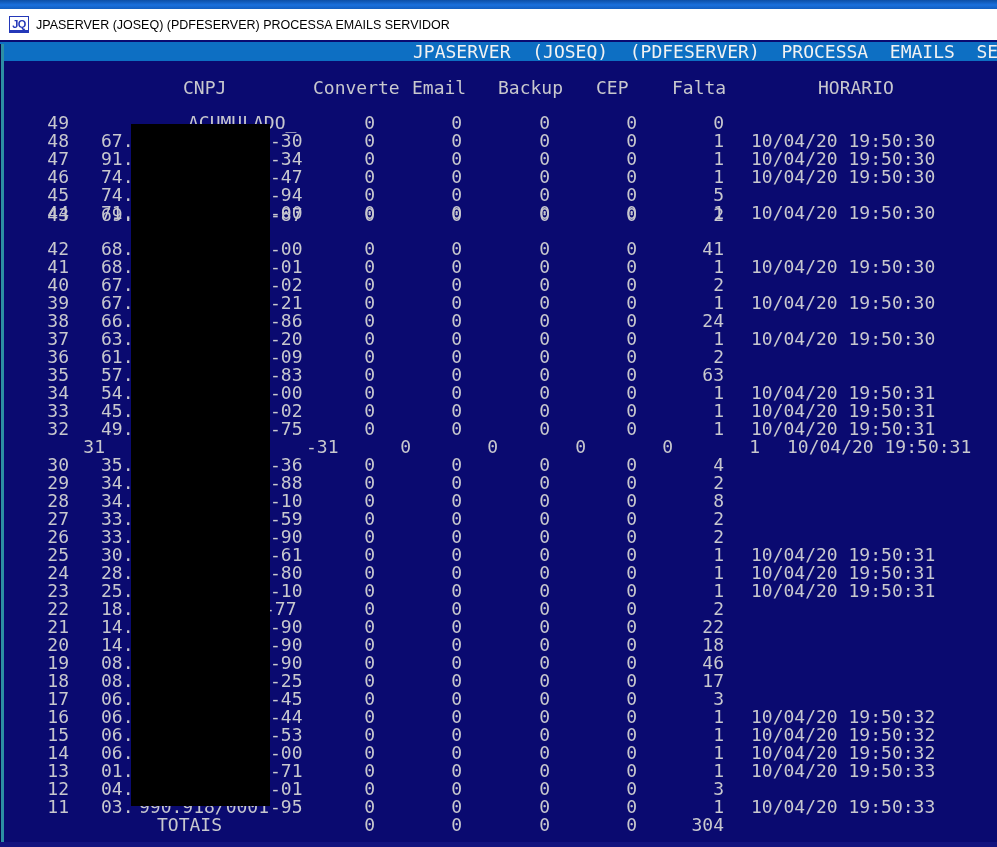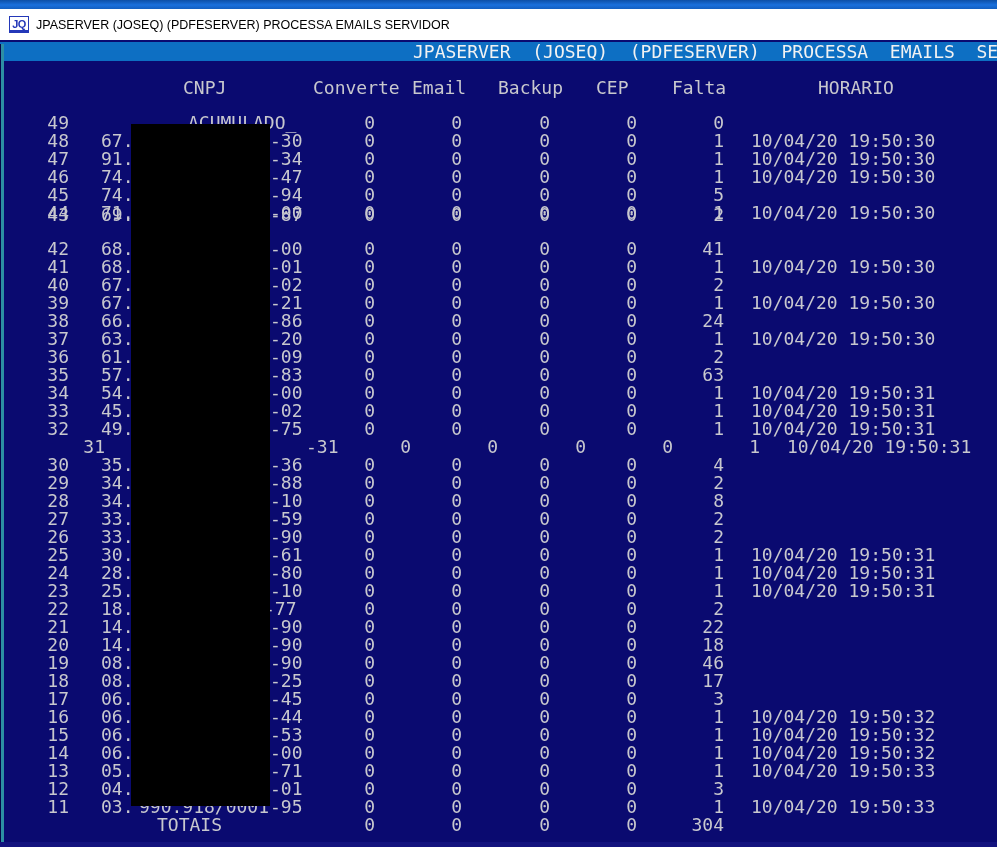--- a/index.html
+++ b/index.html
@@ -429,21 +429,21 @@
         <span style="left: 270px;">-00</span>
         <span style="left: 315px; width: 60px; text-align: right;">0</span>
         <span style="left: 402px; width: 60px; text-align: right;">0</span>
         <span style="left: 490px; width: 60px; text-align: right;">0</span>
         <span style="left: 577px; width: 60px; text-align: right;">0</span>
         <span style="left: 664px; width: 60px; text-align: right;">1</span>
         <span style="left: 751px;">10/04/20 19:50:32</span>
       </div>
       <div class="row" style="top: 722px;">
         <span style="left: 26px; width: 43px; text-align: right;">13</span>
-        <span style="left: 101px;">05.</span>
+        <span style="left: 101px;">01.</span>
         <span style="left: 270px;">-71</span>
         <span style="left: 315px; width: 60px; text-align: right;">0</span>
         <span style="left: 402px; width: 60px; text-align: right;">0</span>
         <span style="left: 490px; width: 60px; text-align: right;">0</span>
         <span style="left: 577px; width: 60px; text-align: right;">0</span>
         <span style="left: 664px; width: 60px; text-align: right;">1</span>
         <span style="left: 751px;">10/04/20 19:50:33</span>
       </div>
       <div class="row" style="top: 740px;">
         <span style="left: 26px; width: 43px; text-align: right;">12</span>

